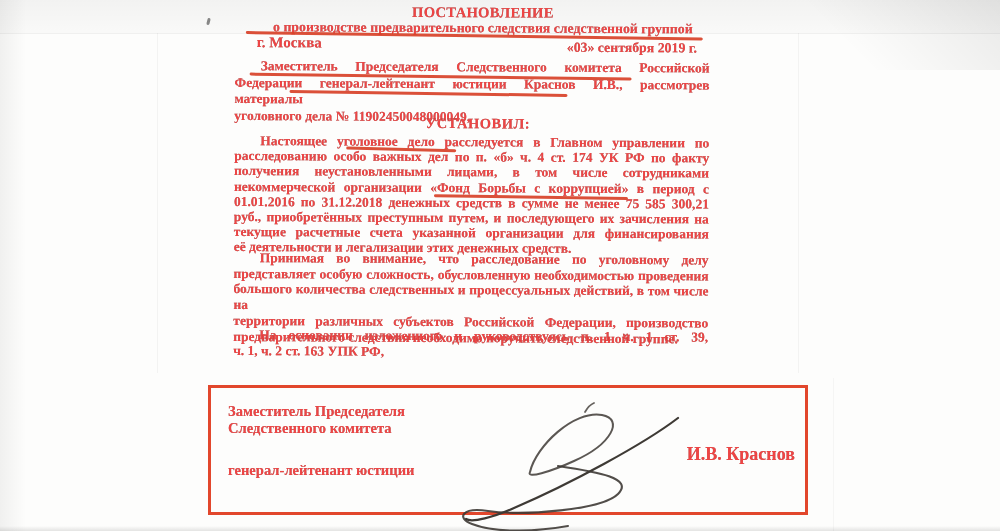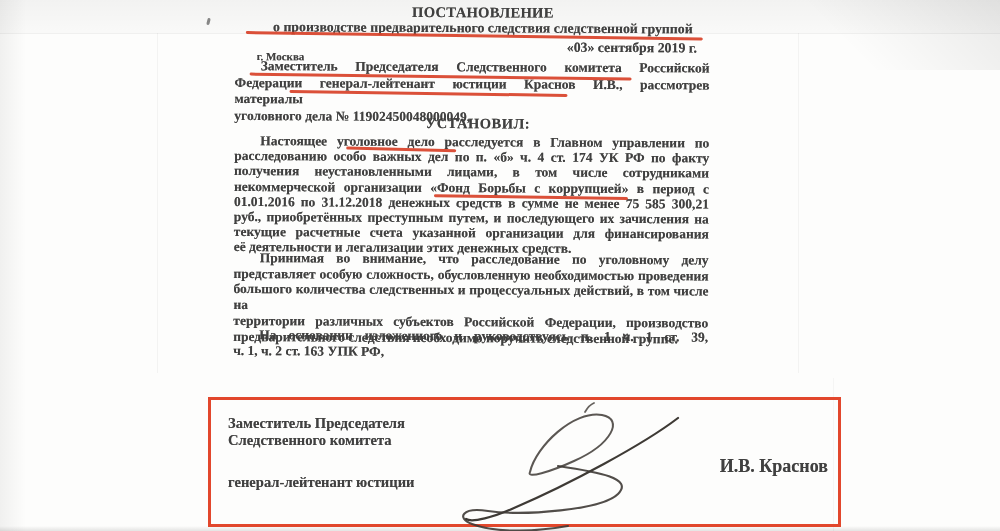--- a/index.html
+++ b/index.html
@@ -1,20 +1,20 @@
 <!DOCTYPE html>
 <html style="--ann-red: #d8432a; --box-red: #e2472c;"><head>
 <meta charset="utf-8">
 <style>
   html,body{margin:0;padding:0;background:#f2f2f2;}
   .stage{
     position:relative;width:1000px;height:531px;overflow:hidden;
     background:#fdfdfc;
     font-family:"Liberation Serif","DejaVu Serif",serif;
-    color:#404040;
+    color:#ef4444;
   }
   
   .shade-top{position:absolute;left:0;top:0;width:1000px;height:33px;
     background:linear-gradient(180deg,rgba(0,0,0,0.045),rgba(0,0,0,0.015));}
   .shade-topright{position:absolute;right:0;top:0;width:260px;height:70px;
     background:linear-gradient(225deg,rgba(0,0,0,0.08),rgba(0,0,0,0) 60%);}
   .shade-left{position:absolute;left:0;top:0;width:26px;height:531px;
     background:linear-gradient(90deg,rgba(0,0,0,0.05),rgba(0,0,0,0));}
   .shade-bottom{position:absolute;left:0;bottom:0;width:1000px;height:5px;
     background:linear-gradient(0deg,rgba(0,0,0,0.10),rgba(0,0,0,0));}
@@ -32,21 +32,21 @@
     transform:rotate(0.3deg);transform-origin:0 0;
     font-weight:700;
     text-shadow:0 0 .4px rgba(46,43,39,.55);
   }
   .abs{position:absolute;}
   .docline{font-size:13.5px;line-height:16px;}
   .jline{text-align:justify;text-align-last:justify;}
   .lline{text-align:left;}
   .t-title{top:3px;left:-12px;width:520px;text-align:center;font-size:14.6px;letter-spacing:.3px;}
   .t-sub{top:19px;left:-12px;width:520px;text-align:center;font-size:13.8px;}
-  .t-city{left:22px;top:50px;font-size:11px;}
+  .t-city{left:22px;top:34px;font-size:15px;}
   .t-date{left:332px;top:38px;font-size:13.8px;white-space:nowrap;}
   .intro{top:58px;width:475px;}
   .intro .docline{line-height:16.6px;}
   .heading{top:114px;width:475px;text-align:center;font-size:14.5px;letter-spacing:.5px;padding-left:12px;box-sizing:border-box;}
   .p1{top:133px;width:475px;}
   .p1 .docline{line-height:15.2px;}
   .p2{top:250px;width:475px;}
   .p2 .docline{line-height:15.7px;}
   .p3{top:327px;width:475px;}
   .p3 .docline{line-height:16.2px;}
@@ -55,22 +55,22 @@
   
   .rline{position:absolute;height:2.8px;background:var(--ann-red,#d8432a);
     border-radius:2px;opacity:.93;}
   .u-sub {left:11px;  top:33px;   width:457px;transform:rotate(.5deg);height:3.2px;}
   .u-in1 {left:15px;  top:73.5px; width:382px;transform:rotate(.45deg);}
   .u-in2 {left:55px;  top:90.5px; width:278px;transform:rotate(.5deg);}
   .u-delo{left:112px; top:147px;  width:110px;transform:rotate(1.2deg);}
   .u-fond{left:200px; top:194px;  width:194px;transform:rotate(.5deg);}
 
   
-  .sigbox{position:absolute;left:208px;top:397px;width:594px;height:124px;
-    border:3px solid var(--box-red,#e2472c);background:transparent;z-index:3;padding-left:33px;}
+  .sigbox{position:absolute;left:208px;top:385px;width:594px;height:124px;
+    border:3px solid var(--box-red,#e2472c);background:transparent;z-index:3;}
   .sigtxt{font-weight:700;text-shadow:0 0 .4px rgba(46,43,39,.5);}
   .sig-pos{position:absolute;left:17px;top:15px;font-size:14.6px;line-height:16.6px;}
   .sig-rank{position:absolute;left:17px;top:74px;font-size:14.6px;}
   .sig-name{position:absolute;right:10px;top:56px;font-size:18px;}
   .sig-svg{position:absolute;left:452px;top:398px;z-index:5;}
 </style>
 </head>
 <body>
 
 <div class="stage">

